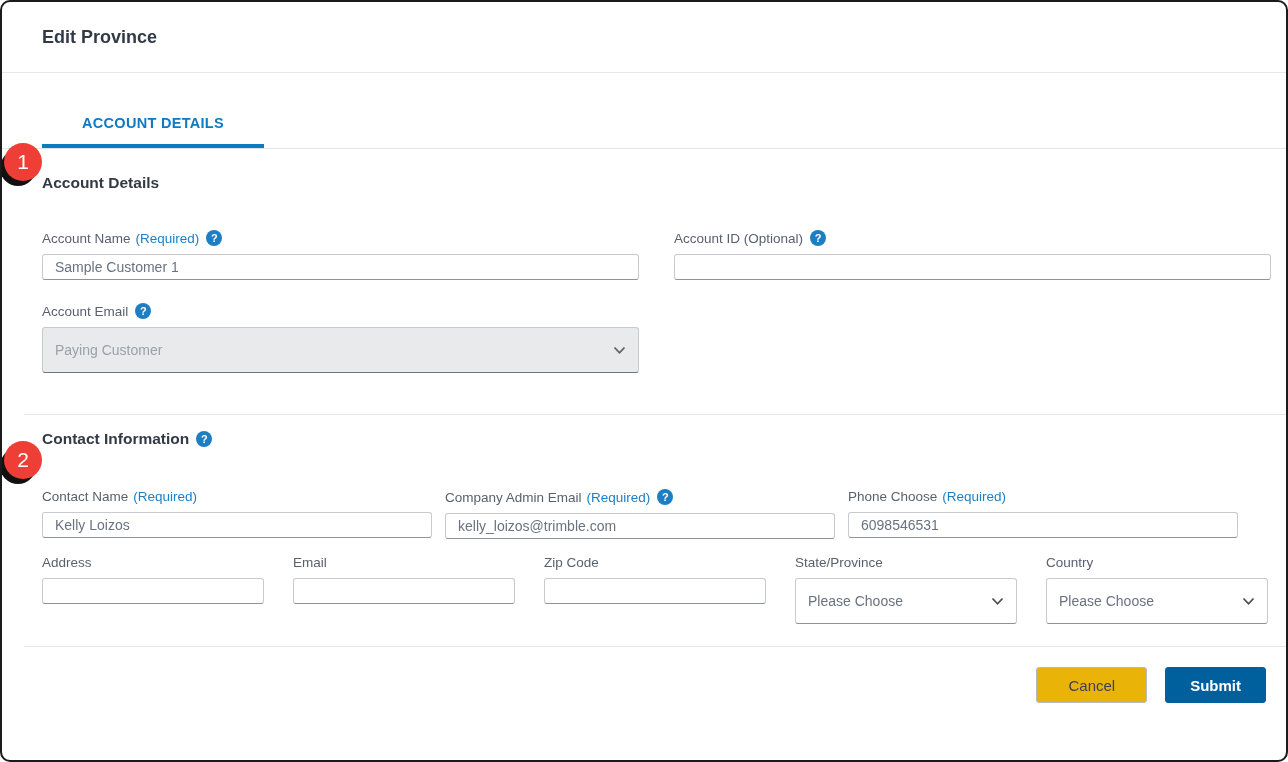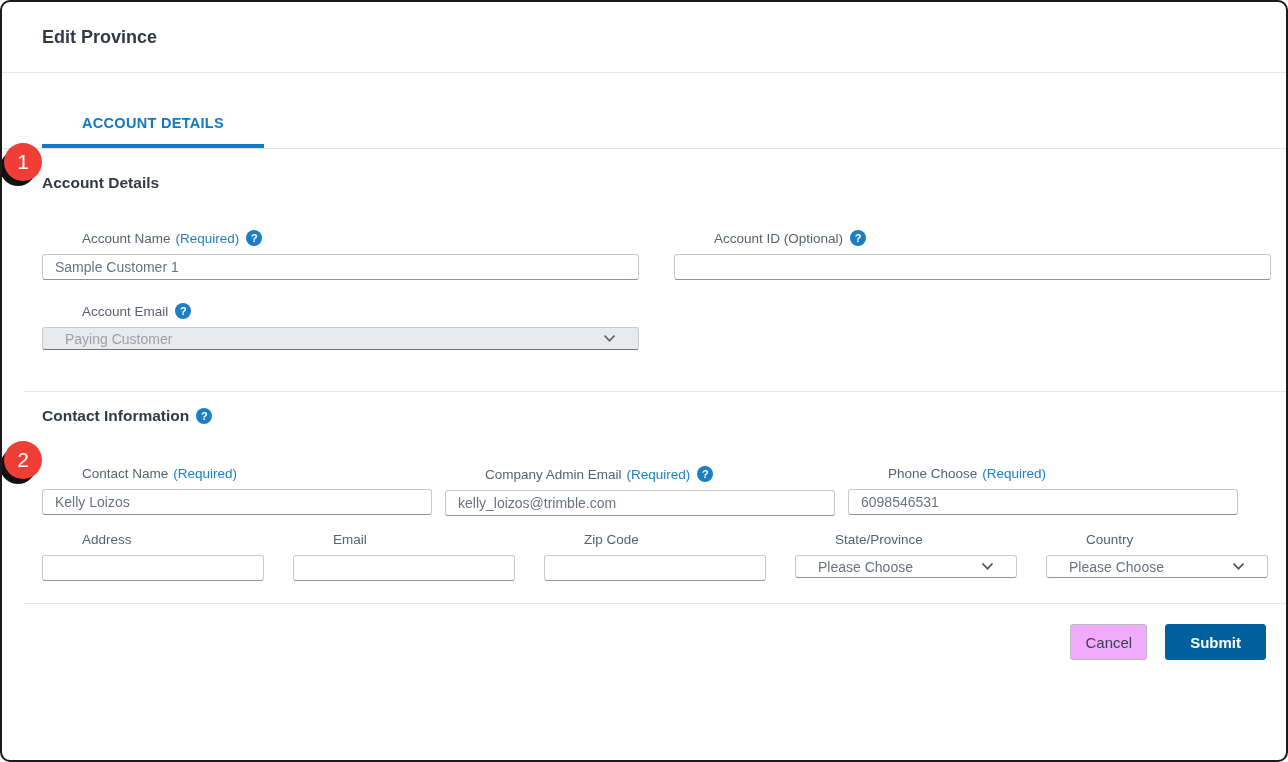--- a/index.html
+++ b/index.html
@@ -13,48 +13,48 @@
   .title{font-size:18px;font-weight:bold;color:#333a47;}
   .header-divider{height:1px;background:#e5e7e9;margin-top:24px;}
   
   .tabs{display:flex;padding-left:40px;border-bottom:1px solid #e2e4e6;height:75px;align-items:flex-end;}
   .tab{padding:0 40px 17px;font-size:14.5px;font-weight:600;letter-spacing:.3px;color:#333a47;cursor:pointer;white-space:nowrap;}
   .tab.active{color:#0d7ac2;border-bottom:4px solid #0d7ac2;padding-bottom:13px;}
   
   .content{padding:0 19px 0 40px;}
   .section-heading{font-size:15.5px;font-weight:bold;color:#333a47;margin-top:25px;display:flex;align-items:center;}
   .section-heading.second{margin-top:15px;}
-  .field-label{font-size:13.5px;color:#59616e;margin-bottom:8px;display:flex;align-items:center;margin-left:40px;}
+  .field-label{font-size:13.5px;color:#59616e;margin-bottom:8px;display:flex;align-items:center;}
   .req{color:#1d80c4;margin-left:5px;}
   .help{display:inline-flex;align-items:center;justify-content:center;width:16px;height:16px;
         border-radius:50%;background:#1d7ec2;color:#fff;font-size:11px;font-weight:bold;
         margin-left:7px;cursor:pointer;flex:0 0 auto;}
   .text-input{
     width:100%;height:26px;box-sizing:border-box;border:1px solid #c7cbd0;border-bottom-color:#8d939b;
     border-radius:3px;padding:4px 12px;font-size:14px;color:#6a7280;background:#fff;outline:none;
     font-family:"Liberation Sans","DejaVu Sans",sans-serif;
   }
   .select{
-    height:23px;box-sizing:border-box;border:1px solid #c7cbd0;border-bottom-color:#8d939b;
-    border-radius:3px;padding:0 22px;font-size:14px;color:#6a7280;background:#fff;
+    height:46px;box-sizing:border-box;border:1px solid #c7cbd0;border-bottom-color:#8d939b;
+    border-radius:3px;padding:0 12px;font-size:14px;color:#6a7280;background:#fff;
     display:flex;align-items:center;justify-content:space-between;cursor:pointer;
   }
   .select.disabled{background:#e9eaeb;color:#9aa1a9;border-bottom-color:#6f757d;cursor:default;}
   .chev{flex:0 0 auto;margin-left:8px;}
   .row-account{display:grid;grid-template-columns:597px 597px;column-gap:35px;margin-top:38px;}
   .account-type-wrap{margin-top:23px;width:597px;}
   .section-divider{height:1px;background:#e5e7e9;margin:41px -19px 0 -18px;}
   .row-contact{display:grid;grid-template-columns:390px 390px 390px;column-gap:13px;margin-top:41px;}
   .row-address{display:grid;grid-template-columns:222px 222px 222px 222px 222px;column-gap:29px;margin-top:16px;}
   
   .footer-divider{height:1px;background:#e5e7e9;margin:22px -19px 0 -18px;}
   .footer{display:flex;justify-content:flex-end;align-items:center;gap:18px;padding:20px 20px 0;}
   .btn{height:36px;border-radius:3px;font-size:15px;cursor:pointer;
        font-family:"Liberation Sans","DejaVu Sans",sans-serif;}
-  .btn-cancel{padding:0 14px;background:#f0abfc;border:1px solid #b6bbc1;color:#3b434f;}
+  .btn-cancel{padding:0 31px;background:#eab308;border:1px solid #b6bbc1;color:#3b434f;}
   .btn-submit{padding:0 24px;background:#00609e;border:1px solid #00609e;color:#fff;font-weight:bold;}
   
   .badge{position:absolute;left:2px;width:38px;height:38px;background:#ee3e36;border-radius:50%;
          color:#fff;font-size:21px;display:flex;align-items:center;justify-content:center;
          box-shadow:-5px 6px 0 -1px #111111;z-index:5;}
   .badge.one{top:141px;}
   .badge.two{top:439px;}
 </style>
 </head>
 <body>

